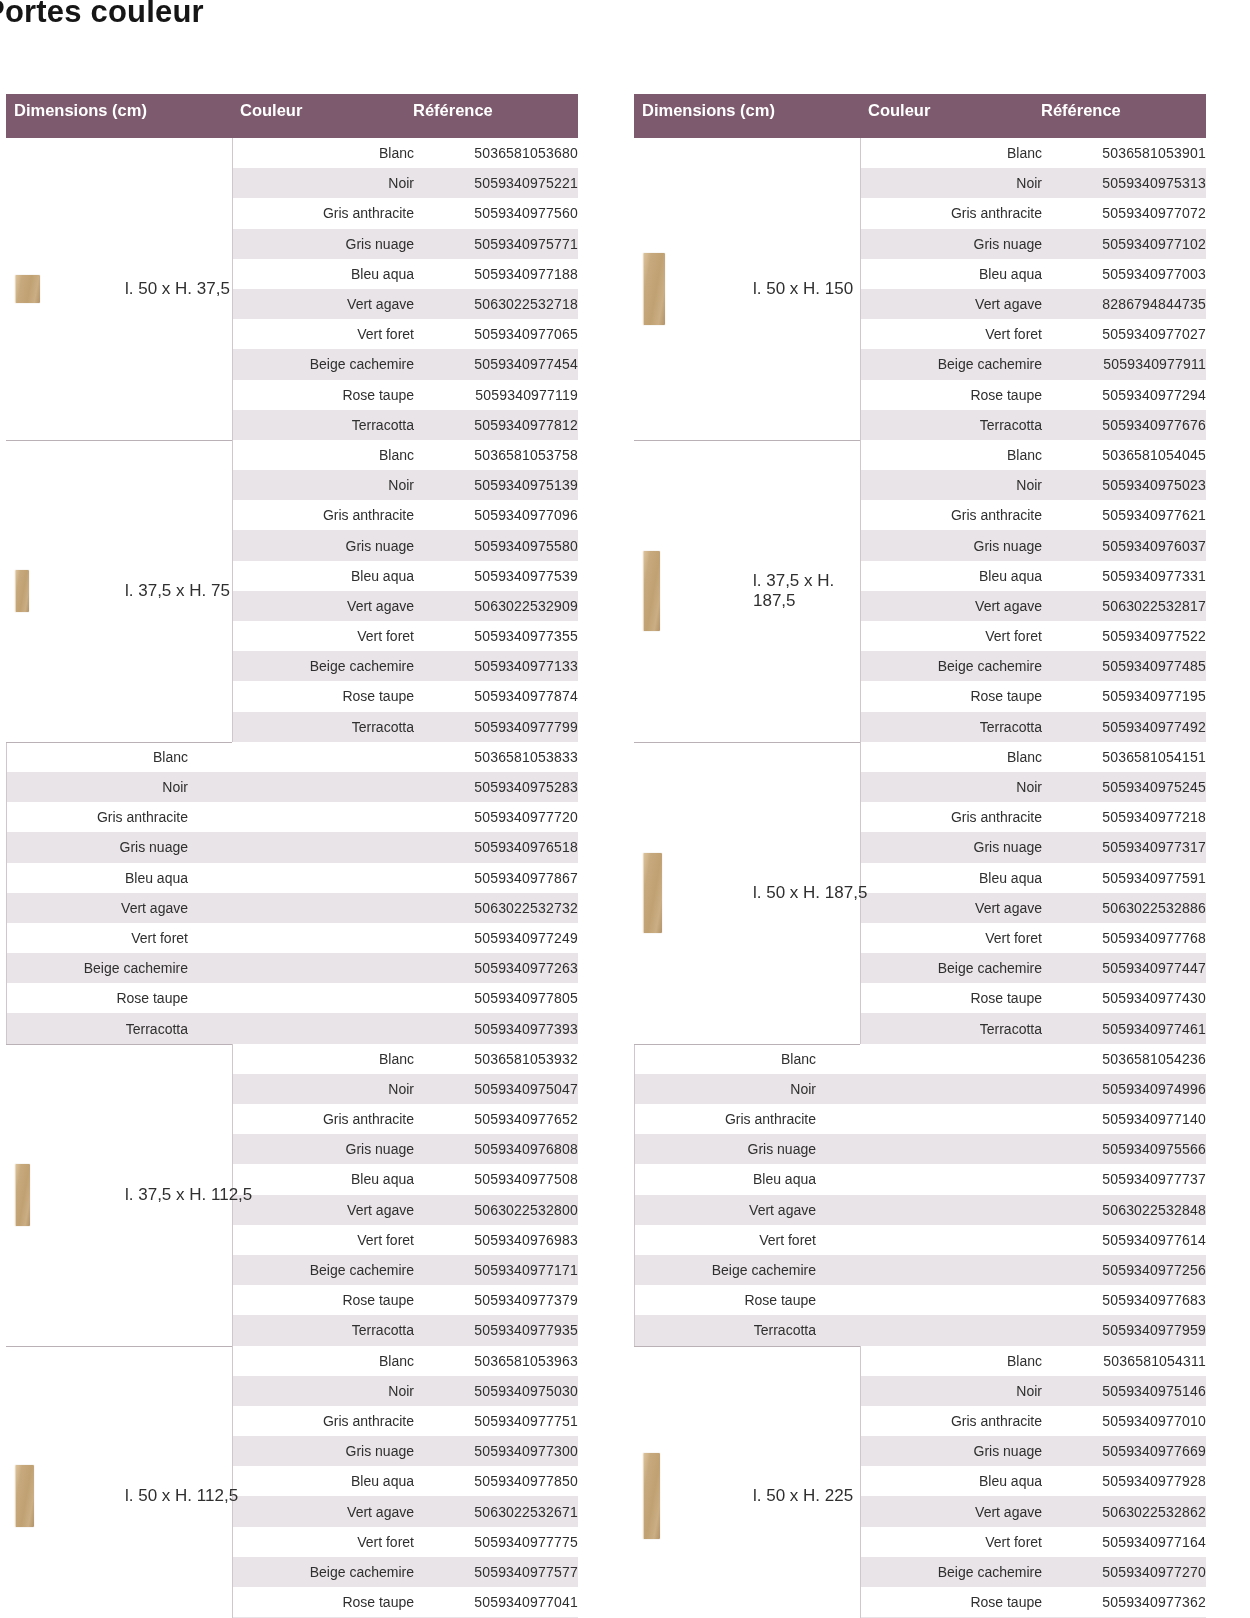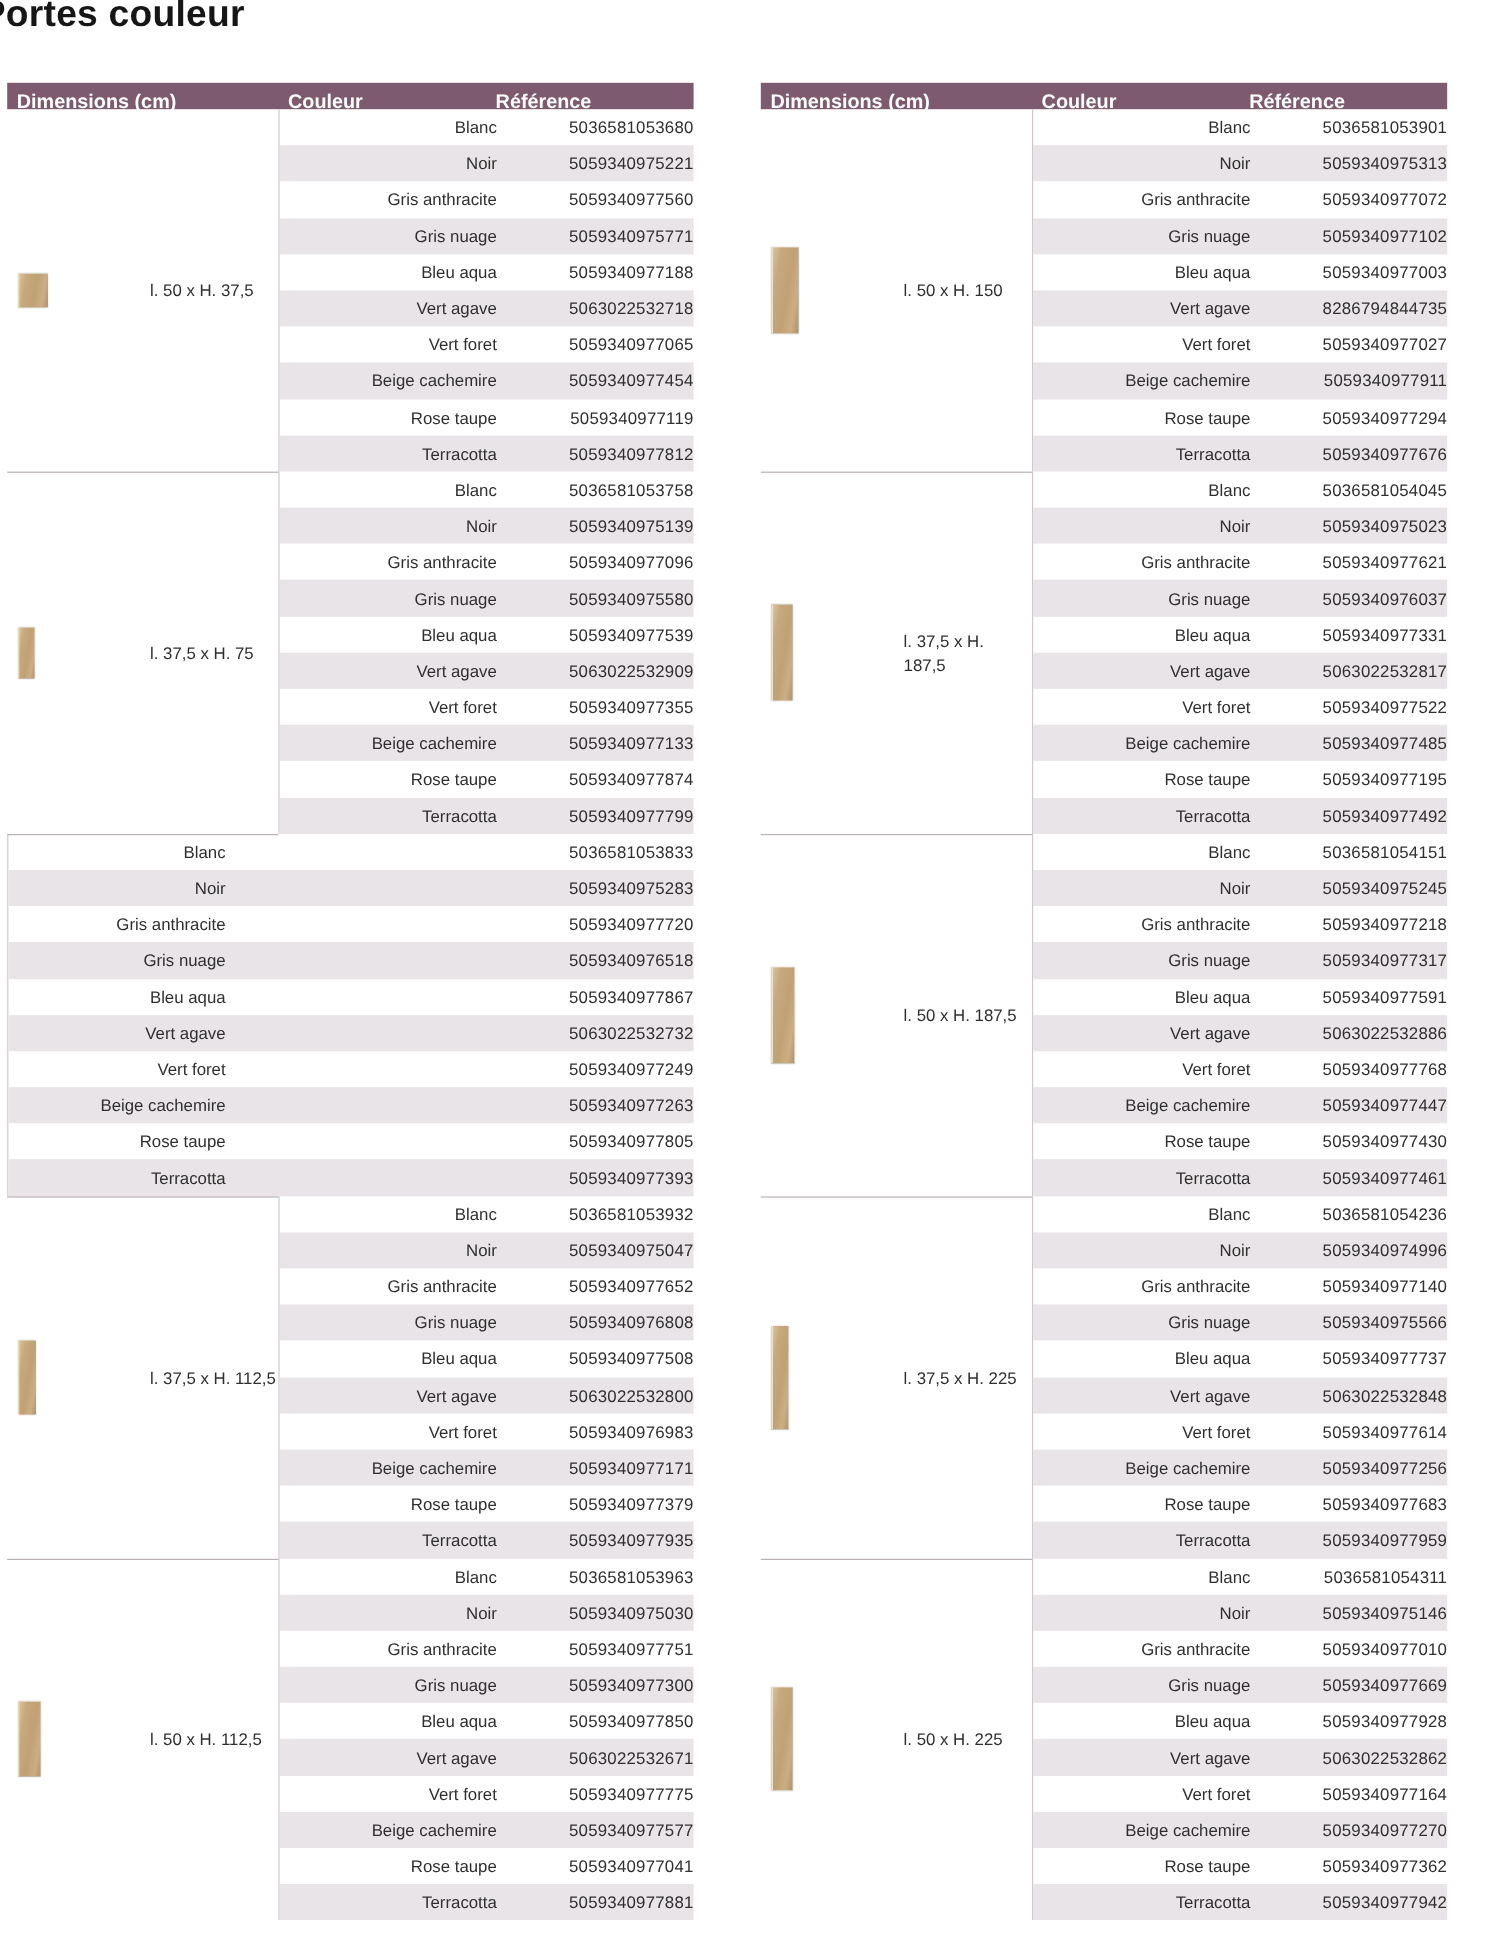--- a/index.html
+++ b/index.html
@@ -19,22 +19,22 @@
     position:absolute;top:-6px;left:-16px;
     font-size:31px;font-weight:700;color:#161616;letter-spacing:0.2px;
     white-space:nowrap;
   }
   .ref-table{
     position:absolute;top:69px;width:572px;background:#fff;
   }
   .ref-table.left{left:6px;}
   .ref-table.right{left:634px;}
   .thead{
-    position:relative;height:22px;background:var(--header-bg);
-    color:#fff;font-weight:700;font-size:16.5px;line-height:32px;
+    position:relative;height:44px;background:var(--header-bg);
+    color:#fff;font-weight:700;font-size:16.5px;line-height:32px;margin-top:25px;
   }
   .th{position:absolute;top:0;white-space:nowrap;}
   .th-dim{left:8px;}
   .th-coul{left:234px;}
   .th-ref{left:407px;text-align:right;}
   .sections{position:relative;}
   .section{display:flex;position:relative;}
   .section + .section::before{
     content:"";position:absolute;left:0;top:0;width:226px;height:1px;
     background:var(--line);
@@ -43,21 +43,21 @@
     width:226px;position:relative;flex:0 0 226px;
   }
   .thumb{
     position:absolute;left:9px;top:50%;transform:translateY(-50%);
     background:linear-gradient(100deg,#dcc29a 0%,#c7a97e 22%,#bfa173 55%,#cbae84 80%,#b2936a 100%);
     border-left:1px solid #e8d8b8;border-radius:1px;
     box-shadow:0 0 1px rgba(90,70,40,0.45);
   }
   .dim-label{
     position:absolute;left:119px;top:50%;transform:translateY(-50%);
-    font-size:14px;line-height:20px;color:#2f2f2f;white-space:nowrap;
+    font-size:17px;line-height:20px;color:#2f2f2f;white-space:nowrap;
   }
   .rows{
     flex:1;border-left:1px solid var(--vline);text-align:right;
   }
   .row{
     height:30.2px;display:flex;align-items:center;font-size:14px;
   }
   .row:nth-child(even){background:var(--stripe);}
   .c-coul{flex:0 0 181px;padding-left:14px;color:#2f2f2f;}
   .c-ref{flex:1;color:#2f2f2f;letter-spacing:0.2px;}
@@ -473,26 +473,20 @@
             <div class="c-coul">Rose taupe</div>
             <div class="c-ref">5059340977430</div>
           </div>
           <div class="row">
             <div class="c-coul">Terracotta</div>
             <div class="c-ref">5059340977461</div>
           </div>
         </div>
       </div>
       <div class="section">
-        <div class="dim-cell">
-          <div class="thumb" style="width: 14px; height: 86px;"></div>
-          <div class="dim-label">
-            <div>l. 37,5 x H. 225</div>
-          </div>
-        </div>
         <div class="rows">
           <div class="row">
             <div class="c-coul">Blanc</div>
             <div class="c-ref">5036581054236</div>
           </div>
           <div class="row">
             <div class="c-coul">Noir</div>
             <div class="c-ref">5059340974996</div>
           </div>
           <div class="row">

